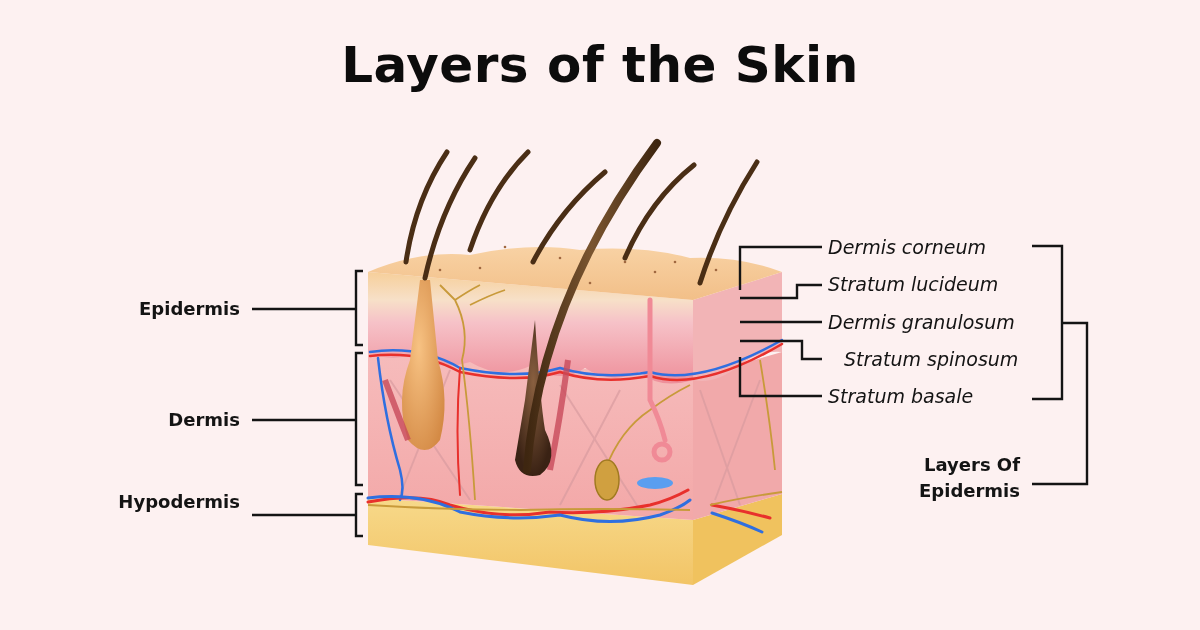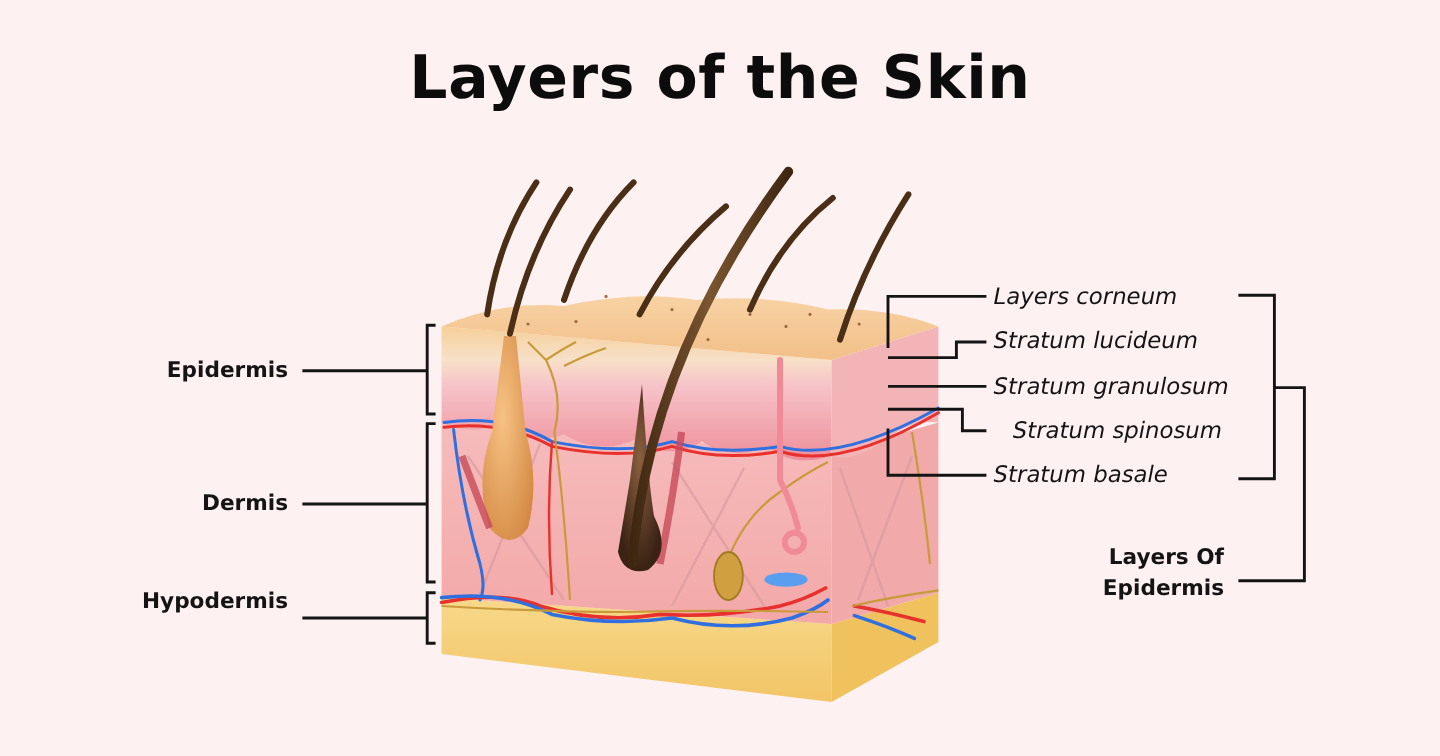--- a/index.html
+++ b/index.html
@@ -170,22 +170,22 @@
   <g stroke="#141414" stroke-width="2.4" fill="none">
     <path d="M1032 246 L1062 246 L1062 399 L1032 399"></path>
     <path d="M1062 323 L1087 323 L1087 484 L1032 484"></path>
   </g>
 </svg>
 
 <div class="lbl right" style="left:100px; top:298px; width:140px;">Epidermis</div>
 <div class="lbl right" style="left:100px; top:409px; width:140px;">Dermis</div>
 <div class="lbl right" style="left:90px; top:491px; width:150px;">Hypodermis</div>
 
-<div class="strat" style="top:236px;">Layers corneum</div>
+<div class="strat" style="top:236px;">Dermis corneum</div>
 <div class="strat" style="top:273px;">Stratum lucideum</div>
-<div class="strat" style="top:311px;">Stratum granulosum</div>
+<div class="strat" style="top:311px;">Dermis granulosum</div>
 <div class="strat" style="top:348px;margin-left:16px;">Stratum spinosum</div>
 <div class="strat" style="top:385px;">Stratum basale</div>
 
 <div class="layers-ep">
   <div>Layers Of</div>
   <div>Epidermis</div>
 </div>
 
 </body></html>

